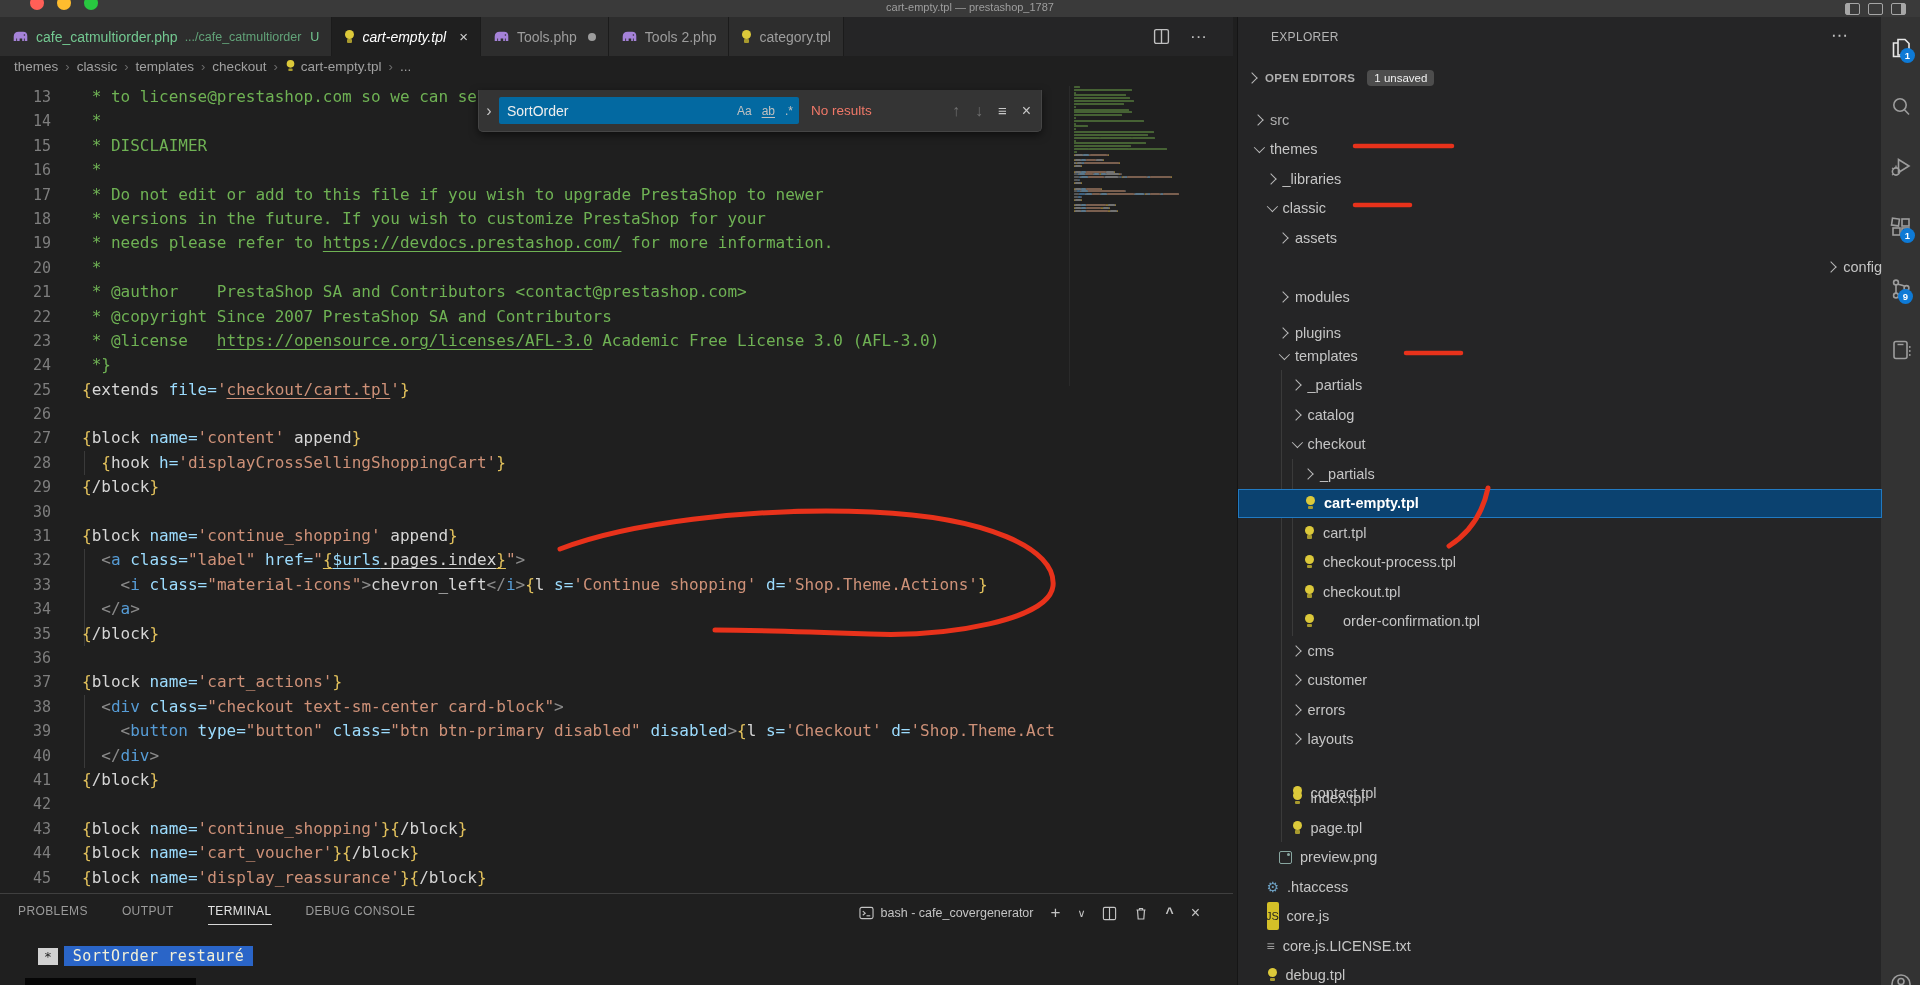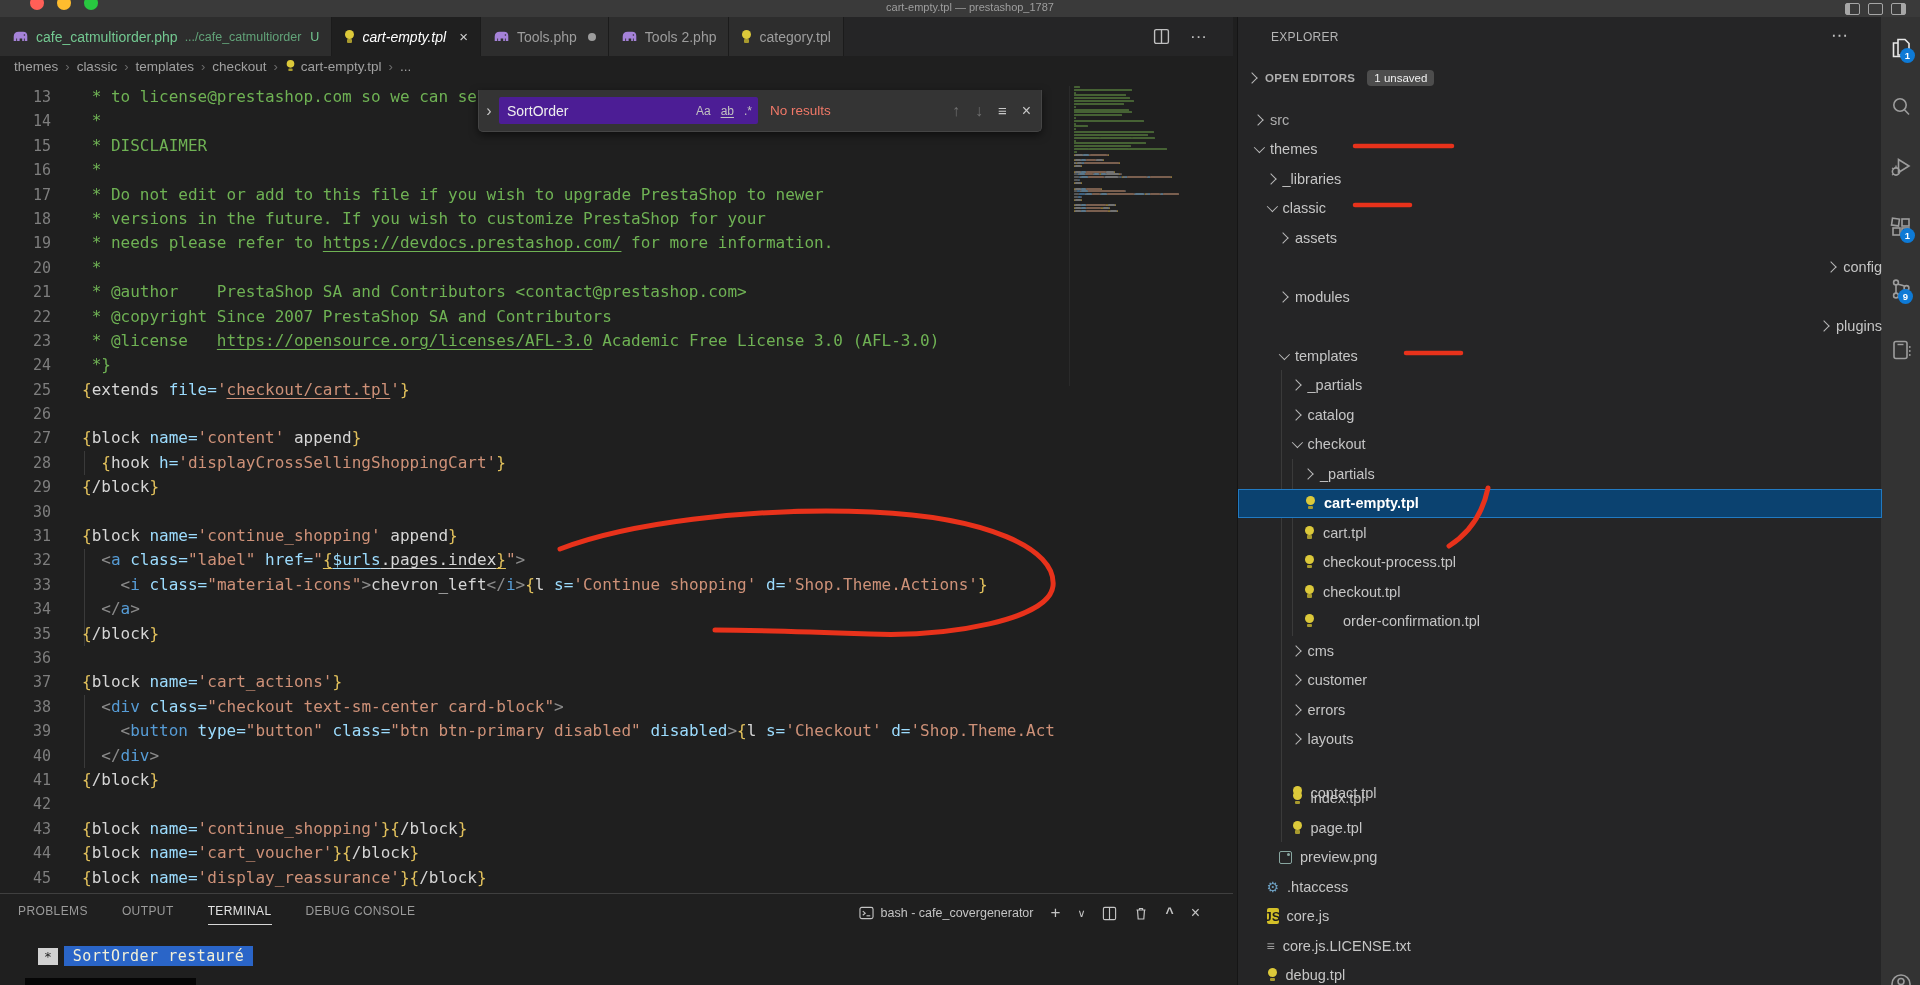--- a/index.html
+++ b/index.html
@@ -36,21 +36,21 @@
   .ln{display:inline-block;width:51px;text-align:right;color:#7e7e7e;font-size:15px}
   .lt{margin-left:31px}
   .tok-c,.tok-cl{color:#6fb254}.tok-y,.tok-yu{color:#e2c15c}.tok-w,.tok-wu{color:#d6d6d6}
   .tok-b,.tok-bu{color:#9cdcfe}.tok-o,.tok-ou{color:#ce9178}.tok-t{color:#569cd6}.tok-g{color:#8a8a8a}
   .tok-cl,.tok-ou,.tok-yu,.tok-bu,.tok-wu{text-decoration:underline;text-underline-offset:3px}
   .iguide{position:absolute;width:1px;background:#3a3a3a}
   
   #findw{position:absolute;left:478px;top:14px;width:562px;height:41px;background:#343434;border:1px solid #454545;border-top:none;
      border-radius:0 0 5px 5px;box-shadow:0 3px 9px rgba(0,0,0,.55);display:flex;align-items:center;z-index:10}
   #findw .fchev{width:20px;text-align:center;color:#c5c5c5;font-size:16px}
-  .find-input{position:relative;width:259px;height:27px;background:#4c1d95;border-radius:2px;display:flex;align-items:center}
+  .find-input{position:relative;width:300px;height:27px;background:#0369a1;border-radius:2px;display:flex;align-items:center}
   .find-input input{background:transparent;border:none;outline:none;color:#eee;font-size:14px;width:200px;padding-left:8px;
      font-family:"Liberation Sans",sans-serif}
   .ftoggles{position:absolute;right:6px;display:flex;gap:10px;font-size:12px;color:#c0c0c0}
   .ftoggles .wword{text-decoration:underline;text-underline-offset:2px}
   #find-status{margin-left:12px;font-size:13.5px;color:#f07868;white-space:nowrap}
   #find-actions{margin-left:auto;display:flex;align-items:center;gap:15px;padding-right:10px;color:#c8c8c8}
   #find-actions .dim{color:#6e6e6e}
   
   #minimap{position:absolute;left:1069px;top:10px;width:141px;height:300px;border-left:1px solid #2a2a2a}
   #minimap div{position:absolute;height:2px;border-radius:.5px;opacity:.75}
@@ -82,22 +82,22 @@
   .chev.r{transform:rotate(-45deg)}
   .chev.d{transform:rotate(45deg) translateY(-2px)}
   .trow{position:absolute;left:0;right:0;height:29.5px;display:flex;align-items:center;font-size:14.5px;color:#c5c5c5;
      cursor:pointer;z-index:1;box-sizing:border-box}
   .trow .lbl{margin-left:8px;white-space:nowrap}
   .trow.selected{background:#0b4270;border:1px solid #217ac2}
   .trow.selected .lbl{color:#fff;font-weight:bold}
   .ic-img{display:inline-block;width:11px;height:11px;border:1.4px solid #88a6a0;border-radius:2px;position:relative;flex:0 0 auto}
   .ic-img:after{content:"";position:absolute;right:1px;top:1px;width:3px;height:3px;border-radius:50%;background:#88a6a0}
   .ic-gear{font-size:14px;color:#6d9fc0;line-height:1;flex:0 0 auto}
-  .ic-js{display:flex;align-items:center;justify-content:center;width:12px;height:16px;background:#d4c028;color:#1e1e1e;
-     font-size:13px;font-weight:bold;border-radius:2px;flex:0 0 auto}
+  .ic-js{display:flex;align-items:center;justify-content:center;width:12px;height:28px;background:#d4c028;color:#1e1e1e;
+     font-size:11px;font-weight:normal;border-radius:2px;flex:0 0 auto}
   .ic-txt{font-size:14px;color:#9a9a9a;line-height:1;flex:0 0 auto}
   .tguide{position:absolute;width:1px;background:#3a3a3a;z-index:0}
   
   #activity{position:absolute;left:1881px;top:17px;width:39px;height:968px;background:#333333;overflow:hidden}
   .aicon{position:absolute;left:8px;width:24px;height:24px;cursor:pointer}
   .abadge{position:absolute;width:15px;height:15px;border-radius:50%;background:#0e7ad6;color:#fff;font-size:9.5px;
      font-weight:bold;display:flex;align-items:center;justify-content:center;z-index:2}
   
   #anno{position:absolute;left:0;top:0;z-index:60;pointer-events:none}
   svg.icon{display:block}
@@ -430,21 +430,21 @@
         <span class="lbl">assets</span>
       </div>
       <div class="trow" style="top: 235.5px; padding-left: 41px; justify-content: flex-end;">
         <span class="chev r"></span>
         <span class="lbl">config</span>
       </div>
       <div class="trow" style="top: 265px; padding-left: 41px;">
         <span class="chev r"></span>
         <span class="lbl">modules</span>
       </div>
-      <div class="trow" style="top: 294px; padding-left: 41px; justify-content: flex-end;">
+      <div class="trow" style="top: 301px; padding-left: 41px;">
         <span class="chev r"></span>
         <span class="lbl">plugins</span>
       </div>
       <div class="trow" style="top: 324px; padding-left: 41px;">
         <span class="chev d"></span>
         <span class="lbl">templates</span>
       </div>
       <div class="trow" style="top: 353.5px; padding-left: 53.5px;">
         <span class="chev r"></span>
         <span class="lbl">_partials</span>

